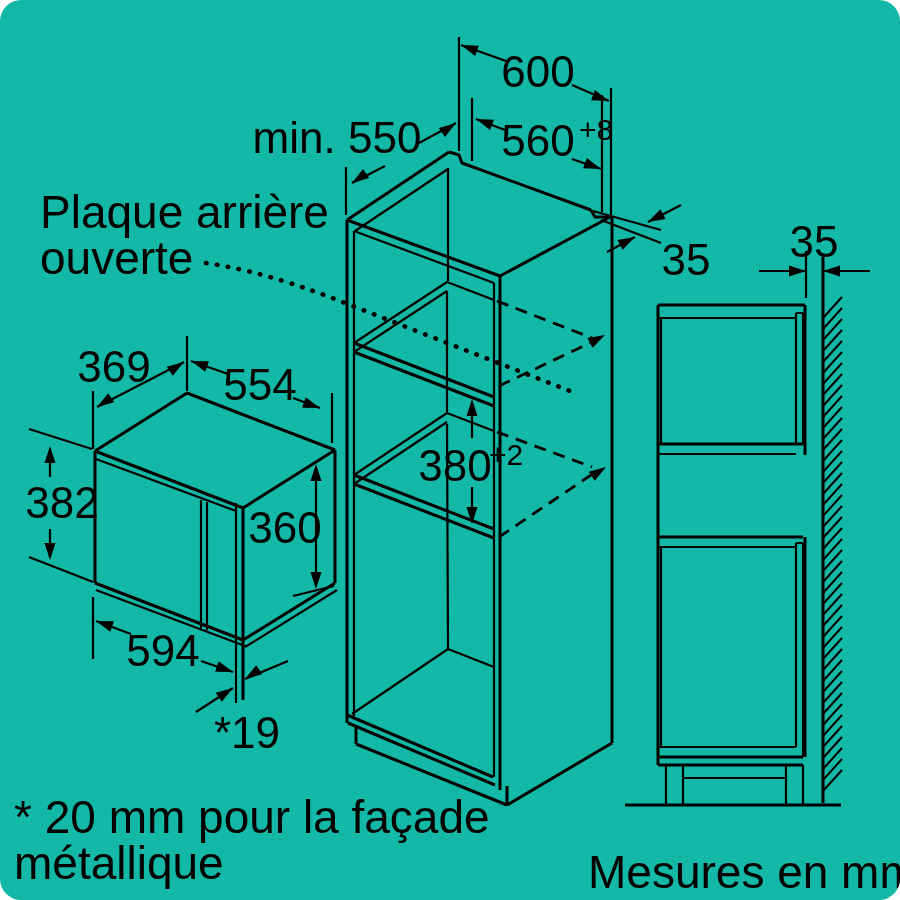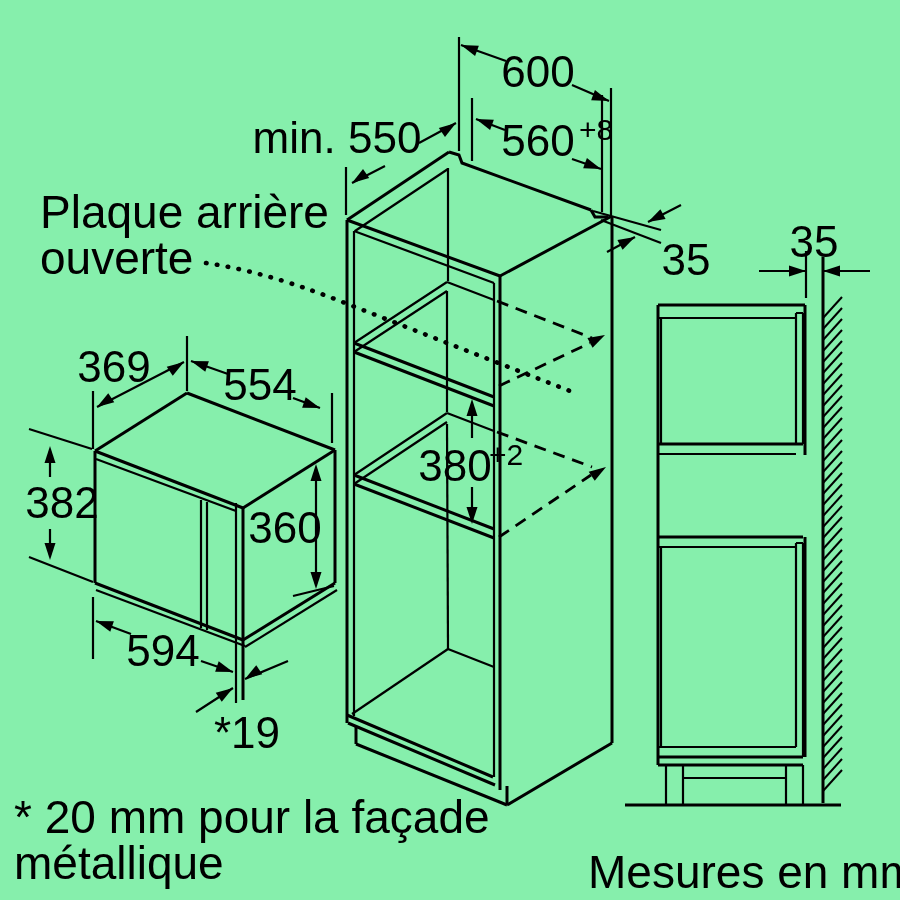--- a/index.html
+++ b/index.html
@@ -1,16 +1,16 @@
 <!DOCTYPE html>
 <html><head>
 <meta charset="utf-8">
 <style>
   html,body{margin:0;padding:0;background:#ffffff;}
-  .stage{position:relative;width:900px;height:900px;background:#86efac;overflow:hidden;}
+  .stage{position:relative;width:900px;height:900px;background:#14b8a6;overflow:hidden;border-radius:21px;}
   svg{display:block;}
   .ln{stroke:#000;fill:none;stroke-width:3;stroke-linecap:butt;stroke-linejoin:miter;}
   .ln2{stroke:#000;fill:none;stroke-width:2.2;}
   .dash{stroke:#000;fill:none;stroke-width:2.8;stroke-dasharray:12 8;}
   .dots{stroke:#000;fill:none;stroke-width:4.6;stroke-dasharray:0.5 10.5;stroke-linecap:round;}
   .hatch{stroke:#000;fill:none;stroke-width:2;}
   text{font-family:"Liberation Sans","DejaVu Sans",sans-serif;fill:#000;}
   .dim{font-size:44px;}
   .sup{font-size:30px;}
   .lbl{font-size:46px;}

